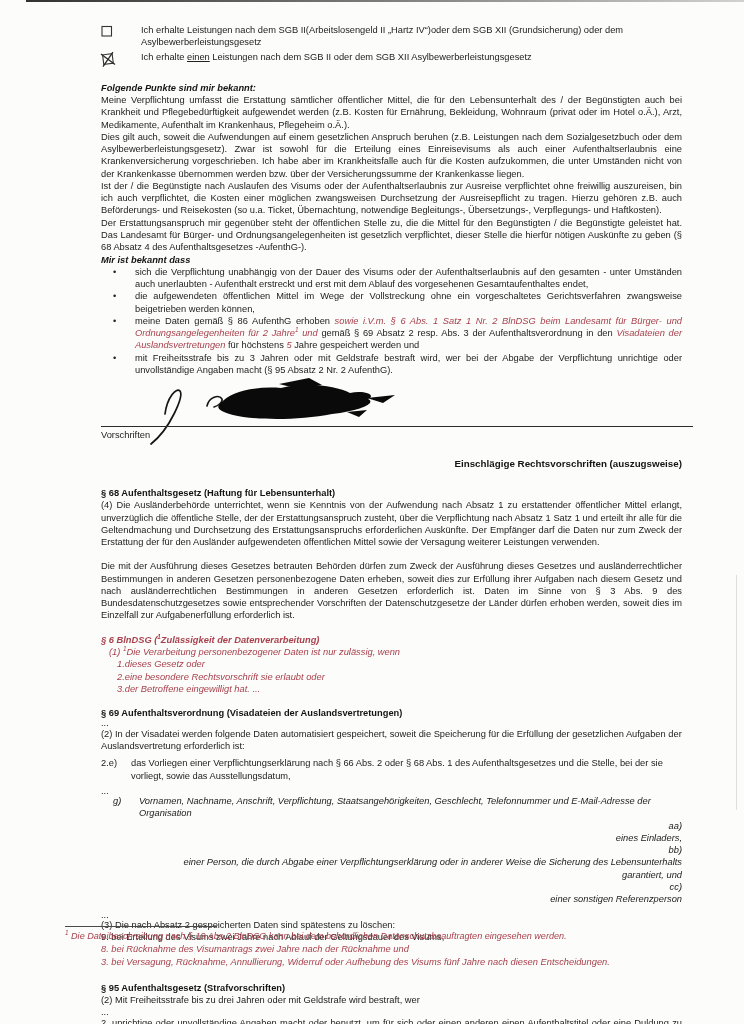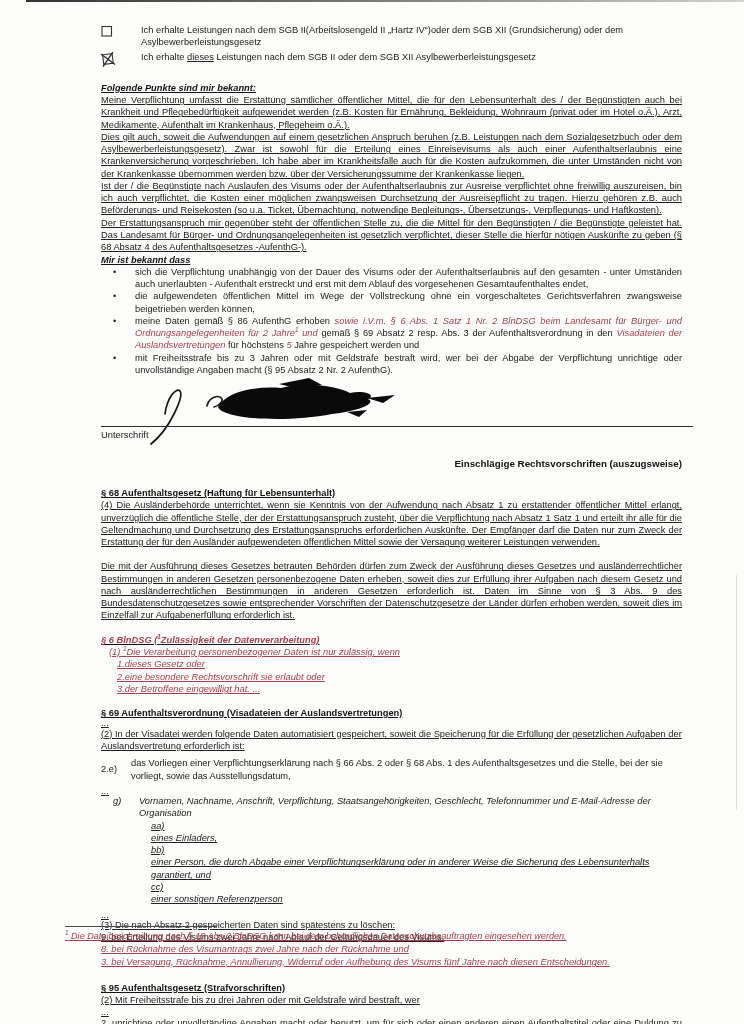--- a/index.html
+++ b/index.html
@@ -18,21 +18,21 @@
     font-family:"Liberation Sans",sans-serif;
     font-size:9.3px;line-height:1.32;
     color:var(--ink);
     overflow:hidden;
   }
   
   .top-scan-line{position:absolute;top:0;left:26px;right:0;height:2px;
     background:linear-gradient(90deg,rgba(15,15,15,.85),rgba(15,15,15,.5) 55%,rgba(15,15,15,.18));}
   .right-scan-line{position:absolute;top:575px;right:7px;width:1px;height:235px;background:rgba(90,90,90,.18);}
 
-  p{margin:0;text-decoration:underline;}
+  p{margin:0;}
   .just{text-align:justify;}
   .bi{font-weight:bold;font-style:italic;color:var(--ink-dark);}
   .b{font-weight:bold;color:var(--ink-dark);}
   .red-line{color:var(--red);font-style:italic;}
 
   
   .seg-u{text-decoration:underline;}
   .seg-red{color:var(--red);font-style:italic;}
   .seg-redb{color:var(--red);font-style:italic;font-weight:bold;}
   .seg-redsup{color:var(--red);font-style:italic;vertical-align:super;font-size:6.3px;line-height:0;}
@@ -51,32 +51,32 @@
   
   .sig-block{position:relative;height:62px;margin-top:4px;}
   .sig-line{position:absolute;left:0;bottom:15px;width:592px;border-top:1.3px solid #2c2c2c;}
   .sig-label{position:absolute;left:0;bottom:1px;}
   .sig-svg{position:absolute;left:30px;bottom:-10px;}
 
   .center-heading{text-align:right;font-weight:bold;color:var(--ink-dark);font-size:9.8px;margin-top:16px;}
 
   .sec{margin-top:12px;}
   .sec-title{font-weight:bold;color:var(--ink-dark);}
-  .gap-s{margin-top:5px;align-items:center;}
+  .gap-s{margin-top:5px;}
   .gap-xs{margin-top:2px;}
 
   .hang{display:flex;}
   .hang .lbl{flex:0 0 30px;}
   .hang .txt{flex:1;}
 
   .g-block{margin-left:12px;}
   .g-row{display:flex;font-style:italic;}
   .g-row .lbl{flex:0 0 26px;}
   .g-row .txt{flex:1;}
-  .g-sub{margin-left:38px;font-style:italic;}
+  .g-sub{margin-left:38px;font-style:italic;text-align:right;}
 
   .blndsg{color:var(--red);font-style:italic;}
   .blndsg .ind1{margin-left:8px;}
   .blndsg .ind2{margin-left:16px;}
 
   .footnote{position:absolute;left:65px;right:62px;top:926px;}
   .footnote-rule{width:152px;border-top:1px solid #4a4a4a;margin-bottom:3px;}
   .footnote-text{color:var(--red);font-style:italic;font-size:9.1px;}
 </style>
 </head>
@@ -96,21 +96,21 @@
       <div class="cb-label"><span>Ich erhalte Leistungen nach dem SGB II(Arbeitslosengeld II „Hartz IV“)oder dem SGB XII (Grundsicherung)  oder dem Asylbewerberleistungsgesetz</span></div>
     </div>
     <div class="cb-row">
       <span class="cb-box">
         <svg width="15" height="15" viewBox="0 0 15 15" style="transform:rotate(-7deg)">
           <rect x="2.2" y="2.2" width="9.6" height="9.6" fill="none" stroke="#333" stroke-width="1.1"></rect>
           <line x1="0.6" y1="1.2" x2="13.4" y2="13.2" stroke="#2a2a2a" stroke-width="1.3"></line>
           <line x1="12.8" y1="0.8" x2="1.2" y2="13.8" stroke="#2a2a2a" stroke-width="1.3"></line>
         </svg>
       </span>
-      <div class="cb-label"><span>Ich erhalte </span><span class="seg-u">dieses</span><span> Leistungen nach dem SGB II oder dem SGB XII  Asylbewerberleistungsgesetz</span></div>
+      <div class="cb-label"><span>Ich erhalte </span><span class="seg-u">einen</span><span> Leistungen nach dem SGB II oder dem SGB XII  Asylbewerberleistungsgesetz</span></div>
     </div>
   </section>
 
   <p class="bi">Folgende Punkte sind mir bekannt:</p>
   <p class="just">Meine Verpflichtung umfasst die Erstattung sämtlicher öffentlicher Mittel, die für den Lebensunterhalt des / der Begünstigten auch bei Krankheit und Pflegebedürftigkeit aufgewendet werden (z.B. Kosten für Ernährung, Bekleidung, Wohnraum (privat oder im Hotel o.Ä.), Arzt, Medikamente, Aufenthalt im Krankenhaus, Pflegeheim o.Ä.).</p>
   <p class="just">Dies gilt auch, soweit die Aufwendungen auf einem gesetzlichen Anspruch beruhen (z.B. Leistungen nach dem Sozialgesetzbuch oder dem Asylbewerberleistungsgesetz). Zwar ist sowohl für die Erteilung eines Einreisevisums als auch einer Aufenthaltserlaubnis eine Krankenversicherung vorgeschrieben. Ich habe aber im Krankheitsfalle auch für die Kosten aufzukommen, die unter Umständen nicht von der Krankenkasse übernommen werden bzw. über der Versicherungssumme der Krankenkasse liegen.</p>
   <p class="just">Ist der / die Begünstigte nach Auslaufen des Visums oder der Aufenthaltserlaubnis zur Ausreise verpflichtet ohne freiwillig auszureisen, bin ich auch verpflichtet, die Kosten einer möglichen zwangsweisen Durchsetzung der Ausreisepflicht zu tragen. Hierzu gehören z.B. auch Beförderungs- und Reisekosten (so u.a. Ticket, Übernachtung, notwendige Begleitungs-, Übersetzungs-, Verpflegungs- und Haftkosten).</p>
   <p class="just">Der Erstattungsanspruch mir gegenüber steht der öffentlichen Stelle zu, die die Mittel für den Begünstigten / die Begünstigte geleistet hat. Das Landesamt für Bürger- und Ordnungsangelegenheiten ist gesetzlich verpflichtet, dieser Stelle die hierfür nötigen Auskünfte zu geben (§ 68 Absatz 4 des Aufenthaltsgesetzes -AufenthG-).</p>
 
   <p class="bi">Mir ist bekannt dass</p>
@@ -140,21 +140,21 @@
       <path d="M34 44 C36 28 45 17 49 21 C52 25 47 36 43 44 C38 54 30 66 20 74" fill="none" stroke="#151515" stroke-width="1.7" stroke-linecap="round"></path>
 
       <path d="M76 36 C78 27 88 24 91 29 C92 32 87 36 83 37" fill="none" stroke="#151515" stroke-width="1.6" stroke-linecap="round"></path>
 
       <path d="M90 33 C98 22 122 16 150 18 C176 12 206 16 219 23 C233 20 246 25 237 29 C246 33 229 41 201 44 C166 51 122 50 102 45 C88 41 84 38 90 33 Z" fill="#0a0a0a"></path>
       <path d="M148 14 L178 8 L191 15 L168 19 Z" fill="#0a0a0a"></path>
       <path d="M236 28 L264 25 L252 33 Z" fill="#0a0a0a"></path>
       <path d="M216 42 L236 40 L228 47 Z" fill="#0a0a0a"></path>
     </svg>
     <div class="sig-line"></div>
-    <span class="sig-label">Unterschrift</span>
+    <span class="sig-label">Vorschriften</span>
   </div>
 
   <h2 class="center-heading" style="font-size:9.8px;margin-bottom:0;">Einschlägige Rechtsvorschriften (auszugsweise)</h2>
 
   <section class="sec" style="margin-top:16px;">
     <p class="sec-title">§ 68 Aufenthaltsgesetz (Haftung für Lebensunterhalt)</p>
     <p class="just">(4) Die Ausländerbehörde unterrichtet, wenn sie Kenntnis von der Aufwendung nach Absatz 1 zu erstattender öffentlicher Mittel erlangt, unverzüglich die öffentliche Stelle, der der Erstattungsanspruch zusteht, über die Verpflichtung nach Absatz 1 Satz 1 und erteilt ihr alle für die Geltendmachung und Durchsetzung des Erstattungsanspruchs erforderlichen Auskünfte. Der Empfänger darf die Daten nur zum Zweck der Erstattung der für den Ausländer aufgewendeten öffentlichen Mittel sowie der Versagung weiterer Leistungen verwenden.</p>
   </section>
 
   <section class="sec">

